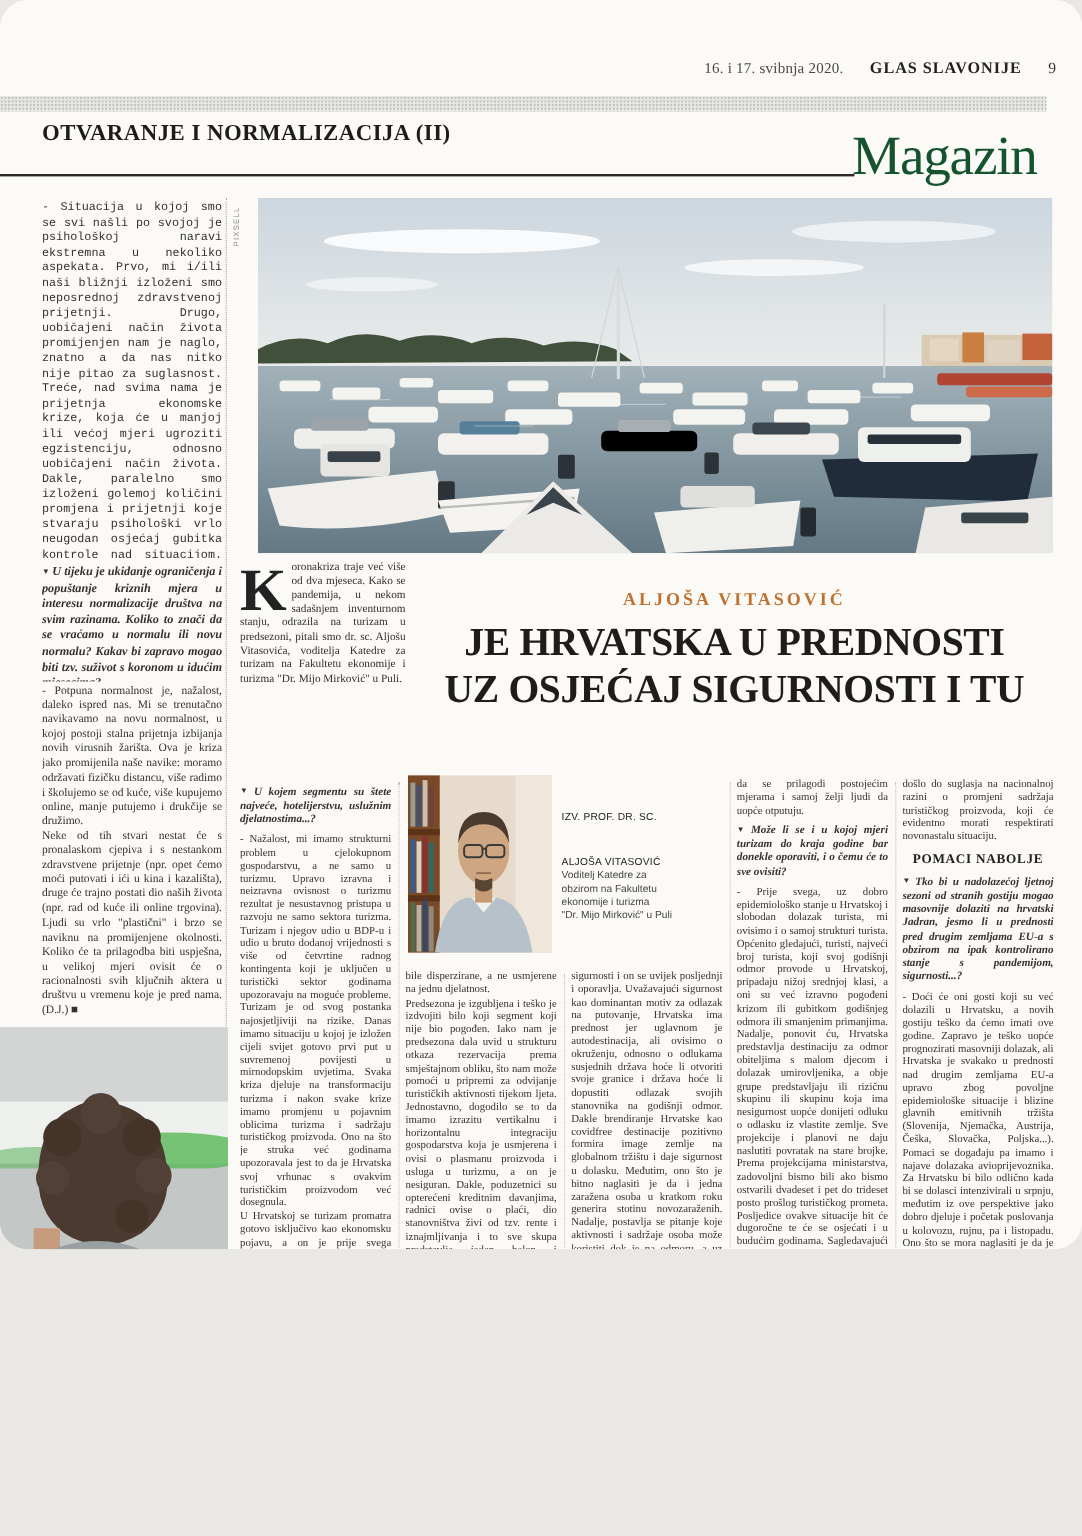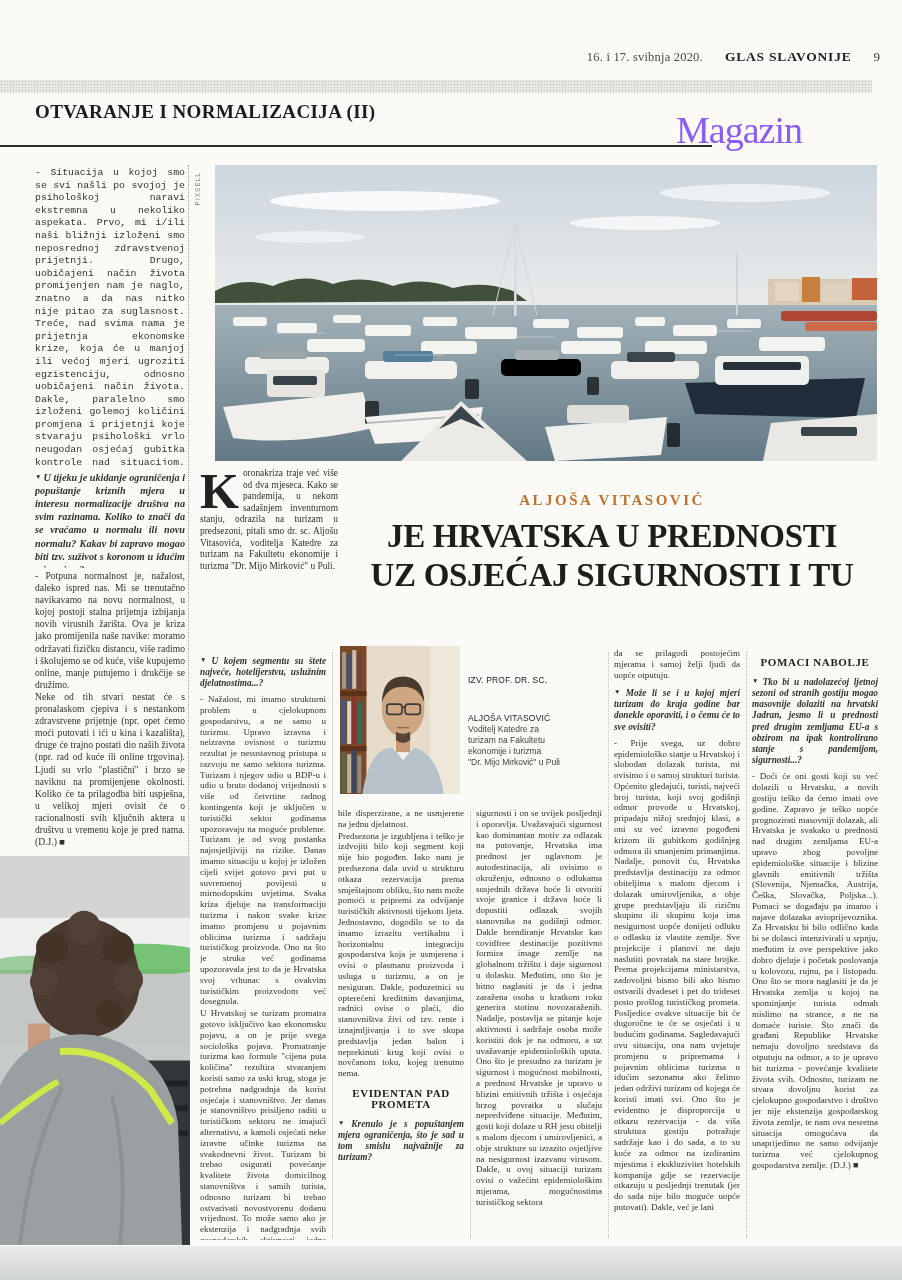--- a/index.html
+++ b/index.html
@@ -1,28 +1,28 @@
 <!DOCTYPE html>
 <html><head>
 <meta charset="utf-8">
 <style>
   html,body{margin:0;padding:0;background:#e9e8e4;}
-  #page{position:relative;width:902px;height:1280px;background:#fbfaf7;overflow:hidden;
-        font-family:"Liberation Serif", serif;color:#33312c;}
+  #page{position:relative;width:902px;height:1041px;background:#fbfaf7;overflow:hidden;
+        font-family:"Liberation Serif", serif;color:#33312c;border-radius:23px;}
   
   .topmeta{position:absolute;top:49px;right:22px;display:flex;gap:22px;align-items:baseline;}
   .date{font-size:12.5px;color:#4a4944;letter-spacing:.2px;}
   .masthead{font-size:13.5px;font-weight:700;letter-spacing:.8px;color:#232220;}
   .pageno{font-size:13px;color:#3a3936;}
   .halftone{position:absolute;top:80px;left:0;width:872px;height:13px;background-color:#e6e6e2;
             background-image:radial-gradient(circle,#bdbdb8 .8px,transparent 1px);background-size:3px 3px;}
   .sectionkicker{position:absolute;top:101px;left:35px;font-size:19px;font-weight:700;
                  letter-spacing:.4px;color:#1d1c1a;}
-  .magazin{position:absolute;top:104px;left:676px;width:180px;font-size:38px;line-height:52px;
-           color:#8b5cf6;letter-spacing:-1px;}
+  .magazin{position:absolute;top:104px;left:710px;width:180px;font-size:46px;line-height:52px;
+           color:#14532d;letter-spacing:-1px;}
   .headrule{position:absolute;top:145px;left:0;width:712px;height:2px;background:#2c2b28;}
   
   .body-txt{font-size:9px;line-height:10.8px;text-align:justify;color:#34322d;}
   .body-txt p{margin:0 0 1px 0;}
   .question{font-weight:700;font-style:italic;font-size:9.3px;line-height:11.2px;margin:6px 0 5px 0 !important;}
   .qmark{font-style:normal;font-size:6.5px;vertical-align:1.5px;padding-right:2px;}
   .subhead{font-size:11px;font-weight:700;letter-spacing:.6px;font-style:normal;
            margin:9px 0 7px 0 !important;color:#22211e;text-align:center;}
   
   .sb{position:absolute;left:35px;width:150px;overflow:hidden;}
@@ -212,21 +212,21 @@
       <rect x="46" y="57" width="15" height="10" rx="3" fill="none" stroke="#3a3a38" stroke-width="1.6"></rect>
       <rect x="64" y="57" width="15" height="10" rx="3" fill="none" stroke="#3a3a38" stroke-width="1.6"></rect>
       <line x1="61" y1="60" x2="64" y2="60" stroke="#3a3a38" stroke-width="1.6"></line>
       <path d="M55 84 Q62 88 69 84 L69 92 Q62 98 55 92 Z" fill="#5a4433"></path>
       <line x1="56" y1="80" x2="68" y2="80" stroke="#8a6a50" stroke-width="1.4"></line>
     </svg>
     <div class="pcap">
       <div class="t">IZV. PROF. DR. SC.</div>
       <div class="t">ALJOŠA VITASOVIĆ</div>
       <div>Voditelj Katedre za</div>
-      <div>turizam na Fakultetu</div>
+      <div>obzirom na Fakultetu</div>
       <div>ekonomije i turizma</div>
       <div>"Dr. Mijo Mirković" u Puli</div>
     </div>
   </div>
 
   <div class="col c1 body-txt">
     <p class="question"><span class="qmark">▼</span><span>U kojem segmentu su štete najveće, hotelijerstvu, uslužnim djelatnostima...?</span></p>
     <p>- Nažalost, mi imamo strukturni problem u cjelokupnom gospodarstvu, a ne samo u turizmu. Upravo izravna i neizravna ovisnost o turizmu rezultat je nesustavnog pristupa u razvoju ne samo sektora turizma. Turizam i njegov udio u BDP-u i udio u bruto dodanoj vrijednosti s više od četvrtine radnog kontingenta koji je uključen u turistički sektor godinama upozoravaju na moguće probleme. Turizam je od svog postanka najosjetljiviji na rizike. Danas imamo situaciju u kojoj je izložen cijeli svijet gotovo prvi put u suvremenoj povijesti u mirnodopskim uvjetima. Svaka kriza djeluje na transformaciju turizma i nakon svake krize imamo promjenu u pojavnim oblicima turizma i sadržaju turističkog proizvoda. Ono na što je struka već godinama upozoravala jest to da je Hrvatska svoj vrhunac s ovakvim turističkim proizvodom već dosegnula.</p>
     <p>U Hrvatskoj se turizam promatra gotovo isključivo kao ekonomsku pojavu, a on je prije svega sociološka pojava. Promatranje turizma kao formule "cijena puta količina" rezultira stvaranjem koristi samo za uski krug, stoga je potrebna nadgradnja da korist osjećaja i stanovništvo. Jer danas je stanovništvo prisiljeno raditi u turističkom sektoru ne imajući alternativu, a kamoli osjećati neke izravne učinke turizma na svakodnevni život. Turizam bi trebao osigurati povećanje kvalitete života domicilnog stanovništva i samih turista, odnosno turizam bi trebao ostvarivati novostvorenu dodanu vrijednost. To može samo ako je ekstenzija i nadgradnja svih gospodarskih aktivnosti jedne zemlje. Tada bi rizične situacije</p>
   </div>
@@ -242,20 +242,21 @@
     <p>sigurnosti i on se uvijek posljednji i oporavlja. Uvažavajući sigurnost kao dominantan motiv za odlazak na putovanje, Hrvatska ima prednost jer uglavnom je autodestinacija, ali ovisimo o okruženju, odnosno o odlukama susjednih država hoće li otvoriti svoje granice i država hoće li dopustiti odlazak svojih stanovnika na godišnji odmor. Dakle brendiranje Hrvatske kao covidfree destinacije pozitivno formira image zemlje na globalnom tržištu i daje sigurnost u dolasku. Međutim, ono što je bitno naglasiti je da i jedna zaražena osoba u kratkom roku generira stotinu novozaraženih. Nadalje, postavlja se pitanje koje aktivnosti i sadržaje osoba može koristiti dok je na odmoru, a uz uvažavanje epidemioloških uputa. Ono što je presudno za turizam je sigurnost i mogućnost mobilnosti, a prednost Hrvatske je upravo u blizini emitivnih tržišta i osjećaja brzog povratka u slučaju nepredviđene situacije. Međutim, gosti koji dolaze u RH jesu obitelji s malom djecom i umirovljenici, a obje strukture su izrazito osjetljive na nesigurnost izazvanu virusom. Dakle, u ovoj situaciji turizam ovisi o važećim epidemiološkim mjerama, mogućnostima turističkog sektora</p>
   </div>
 
   <div class="col c4 body-txt">
     <p>da se prilagodi postojećim mjerama i samoj želji ljudi da uopće otputuju.</p>
     <p class="question"><span class="qmark">▼</span><span>Može li se i u kojoj mjeri turizam do kraja godine bar donekle oporaviti, i o čemu će to sve ovisiti?</span></p>
     <p>- Prije svega, uz dobro epidemiološko stanje u Hrvatskoj i slobodan dolazak turista, mi ovisimo i o samoj strukturi turista. Općenito gledajući, turisti, najveći broj turista, koji svoj godišnji odmor provode u Hrvatskoj, pripadaju nižoj srednjoj klasi, a oni su već izravno pogođeni krizom ili gubitkom godišnjeg odmora ili smanjenim primanjima. Nadalje, ponovit ću, Hrvatska predstavlja destinaciju za odmor obiteljima s malom djecom i dolazak umirovljenika, a obje grupe predstavljaju ili rizičnu skupinu ili skupinu koja ima nesigurnost uopće donijeti odluku o odlasku iz vlastite zemlje. Sve projekcije i planovi ne daju naslutiti povratak na stare brojke. Prema projekcijama ministarstva, zadovoljni bismo bili ako bismo ostvarili dvadeset i pet do trideset posto prošlog turističkog prometa. Posljedice ovakve situacije bit će dugoročne te će se osjećati i u budućim godinama. Sagledavajući ovu situaciju, ona nam uvjetuje promjenu u pripremama i pojavnim oblicima turizma u idućim sezonama ako želimo jedan održivi turizam od kojega će koristi imati svi. Ono što je evidentno je disproporcija u otkazu rezervacija - da viša struktura gostiju potražuje sadržaje kao i do sada, a to su kuće za odmor na izoliranim mjestima i ekskluzivitet hotelskih kompanija gdje se rezervacije otkazuju u posljednji trenutak (jer do sada nije bilo moguće uopće putovati). Dakle, već je lani</p>
   </div>
 
   <div class="col c5 body-txt">
+    <p>došlo do suglasja na nacionalnoj razini o promjeni sadržaja turističkog proizvoda, koji će evidentno morati respektirati novonastalu situaciju.</p>
     <p class="question subhead">POMACI NABOLJE</p>
     <p class="question"><span class="qmark">▼</span><span>Tko bi u nadolazećoj ljetnoj sezoni od stranih gostiju mogao masovnije dolaziti na hrvatski Jadran, jesmo li u prednosti pred drugim zemljama EU-a s obzirom na ipak kontrolirano stanje s pandemijom, sigurnosti...?</span></p>
     <p>- Doći će oni gosti koji su već dolazili u Hrvatsku, a novih gostiju teško da ćemo imati ove godine. Zapravo je teško uopće prognozirati masovniji dolazak, ali Hrvatska je svakako u prednosti nad drugim zemljama EU-a upravo zbog povoljne epidemiološke situacije i blizine glavnih emitivnih tržišta (Slovenija, Njemačka, Austrija, Češka, Slovačka, Poljska...). Pomaci se događaju pa imamo i najave dolazaka avioprijevoznika. Za Hrvatsku bi bilo odlično kada bi se dolasci intenzivirali u srpnju, međutim iz ove perspektive jako dobro djeluje i početak poslovanja u kolovozu, rujnu, pa i listopadu. Ono što se mora naglasiti je da je Hrvatska zemlja u kojoj na spominjanje turista odmah mislimo na strance, a ne na domaće turiste. Što znači da građani Republike Hrvatske nemaju dovoljno sredstava da otputuju na odmor, a to je upravo bit turizma - povećanje kvalitete života svih. Odnosno, turizam ne stvara dovoljnu korist za cjelokupno gospodarstvo i društvo jer nije ekstenzija gospodarskog života zemlje, te nam ova nesretna situacija omogućava da unaprijedimo ne samo odvijanje turizma već cjelokupnog gospodarstva zemlje. (D.J.) ■</p>
   </div>
 
   <div class="colrule" style="left:332px;top:652px;height:586px;"></div>
   <div class="colrule" style="left:470px;top:812px;height:426px;"></div>
   <div class="colrule" style="left:608px;top:652px;height:586px;"></div>
   <div class="colrule" style="left:746px;top:652px;height:586px;"></div>
 

